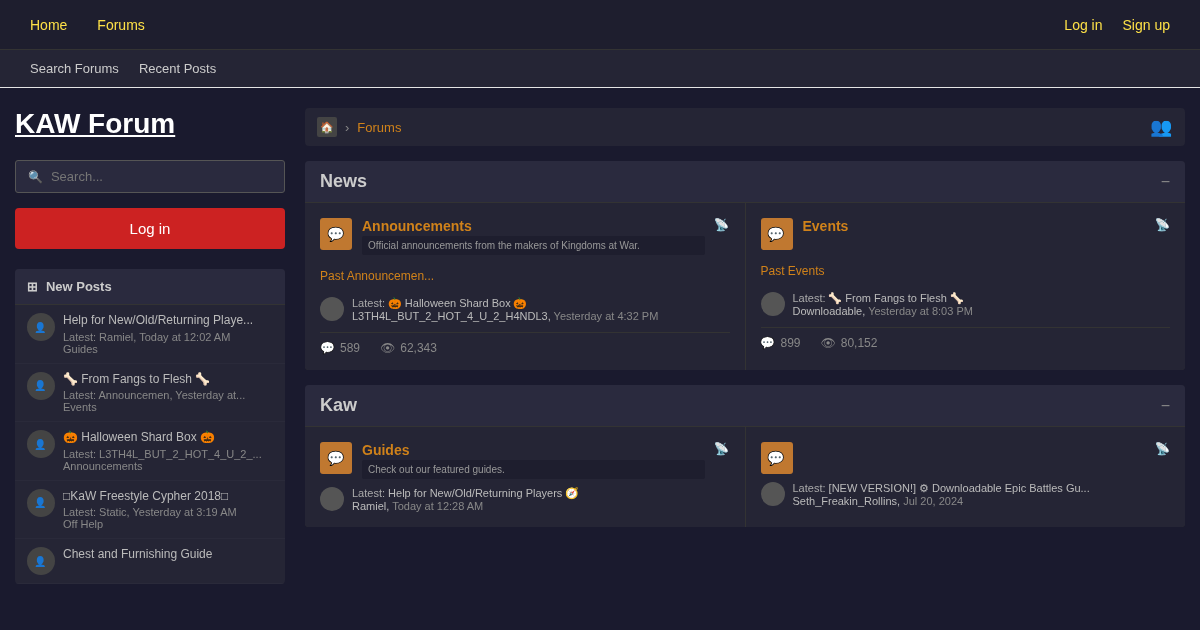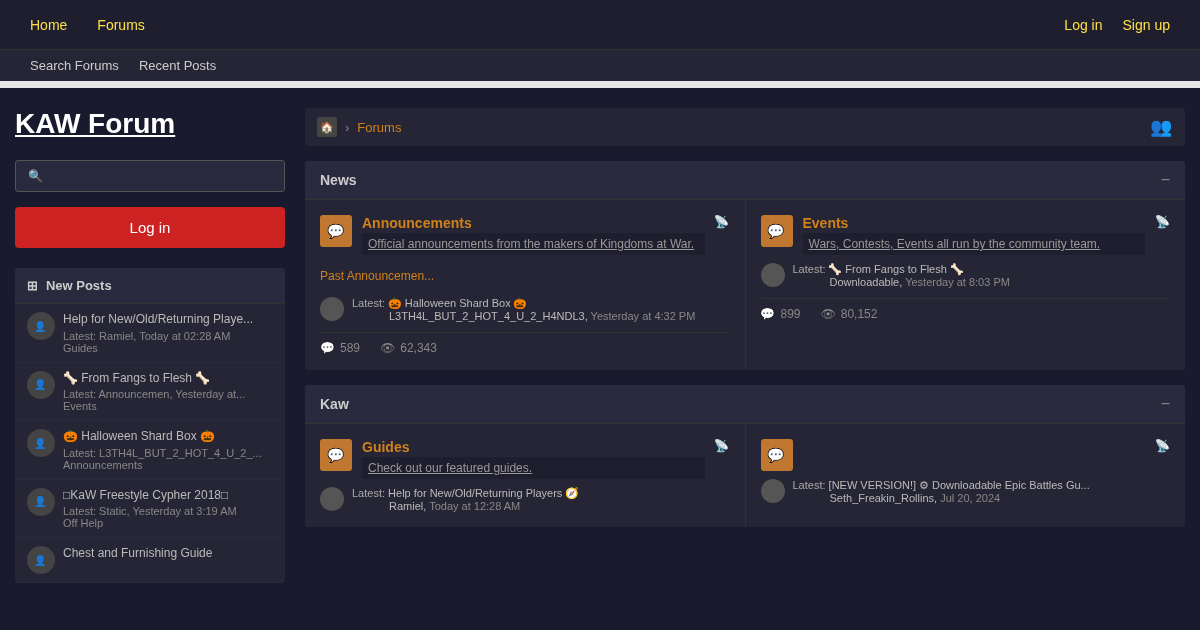--- a/index.html
+++ b/index.html
@@ -29,21 +29,21 @@
     .top-nav-right { display: flex; gap: 20px; }
 
     
     .sub-bar {
       background: #252535;
       padding: 0 30px;
       display: flex;
       align-items: center;
       height: 38px;
       gap: 20px;
-      border-bottom: 7px solid #e5e5e5;
+      border-bottom: 1px solid #e5e5e5;
     }
     .sub-bar a {
       color: #ccc;
       text-decoration: none;
       font-size: 13px;
     }
 
     
     .main-layout {
       display: flex;
@@ -193,21 +193,21 @@
     .section-header {
       background: #2a2a3e;
       padding: 10px 15px;
       display: flex;
       align-items: center;
       justify-content: space-between;
       border-bottom: 1px solid #333;
     }
     .section-title {
       color: #ccc;
-      font-size: 14px;
+      font-size: 18px;
       font-weight: bold;
     }
     .section-toggle {
       color: #888;
       font-size: 16px;
       cursor: pointer;
     }
 
     .forum-grid {
       display: grid;
@@ -235,25 +235,24 @@
       display: flex;
       align-items: center;
       justify-content: center;
       color: #fff;
       font-size: 14px;
     }
     .forum-info { flex: 1; }
     .forum-name { color: #d0821a; font-size: 14px; font-weight: bold; margin-bottom: 2px; }
     .forum-desc {
       color: #999;
-      font-size: 12px;
+      font-size: 10px;
       background: #1e1e2e;
       padding: 4px 6px;
       border-radius: 2px;
-      text-decoration: underline;
     }
     .rss-icon { color: #e07830; font-size: 12px; margin-left: auto; }
 
     .forum-link {
       color: #d0821a;
       font-size: 12px;
       margin: 14px 0;
       display: block;
     }
 
@@ -266,21 +265,21 @@
     .small-avatar {
       width: 24px;
       height: 24px;
       background: #555;
       border-radius: 50%;
       flex-shrink: 0;
     }
     .latest-info { font-size: 11px; color: #aaa; }
     .latest-label { color: #aaa; text-align: center; }
     .latest-title { color: #bbb; }
-    .latest-user { color: #bbb; margin-left: 37px; }
+    .latest-user { color: #bbb; }
     .latest-time { color: #888; }
 
     .forum-stats {
       display: flex;
       gap: 20px;
       margin-top: 10px;
       color: #888;
       font-size: 12px;
       padding-top: 8px;
       border-top: 1px solid #333;
@@ -307,35 +306,36 @@
   <a>Recent Posts</a>
 </div>
 
 <div class="main-layout">
 
   <div class="sidebar">
     <div class="site-title">KAW Forum</div>
 
     <div class="search-box">
       <span class="search-icon">🔍</span>
+      <input type="text" placeholder="Search..." style="">
     </div>
 
     <button class="login-btn">Log in</button>
 
     <div class="new-posts-panel">
       <div class="new-posts-header">
         <span>⊞</span>
         <span>New Posts</span>
       </div>
 
       <div class="new-post-item">
         <div class="avatar-circle">👤</div>
         <div class="post-info">
           <div class="post-title">Help for New/Old/Returning Playe...</div>
-          <div class="post-meta">Latest: Ramiel, Today at 02:28 AM</div>
+          <div class="post-meta">Latest: Ramiel, Today at 12:02 AM</div>
           <div class="post-category">Guides</div>
         </div>
       </div>
       <div class="new-post-item">
         <div class="avatar-circle">👤</div>
         <div class="post-info">
           <div class="post-title">🦴 From Fangs to Flesh 🦴</div>
           <div class="post-meta">Latest: Announcemen, Yesterday at...</div>
           <div class="post-category">Events</div>
         </div>
@@ -414,24 +414,24 @@
               <span>62,343</span>
             </div>
           </div>
         </div>
 
         <div class="forum-card">
           <div class="forum-card-header">
             <div class="forum-icon">💬</div>
             <div class="forum-info">
               <div class="forum-name">Events</div>
-              <div class="forum-desc">Wars, Contests, Events all run by the community team.</div>
             </div>
             <span class="rss-icon">📡</span>
           </div>
+          <a class="forum-link">Past Events</a>
           <div class="forum-latest">
             <div class="small-avatar"></div>
             <div class="latest-info">
               <span class="latest-label">Latest:</span>
               <span class="latest-title">🦴 From Fangs to Flesh 🦴</span>
               <br>
               <span class="latest-user">Downloadable,</span>
               <span class="latest-time">Yesterday at 8:03 PM</span>
             </div>
           </div>

